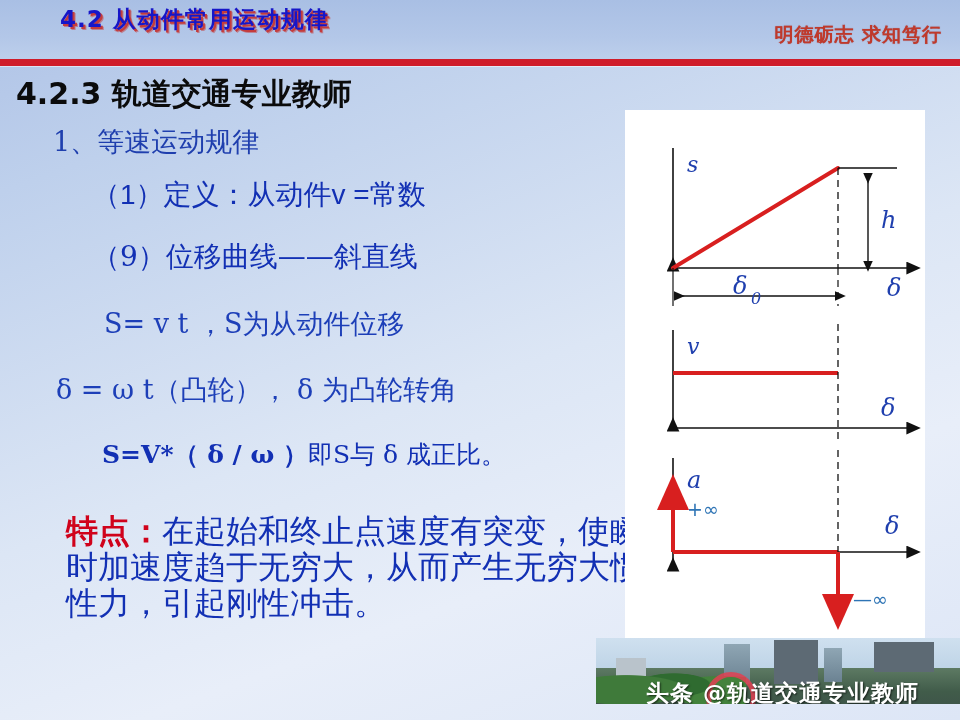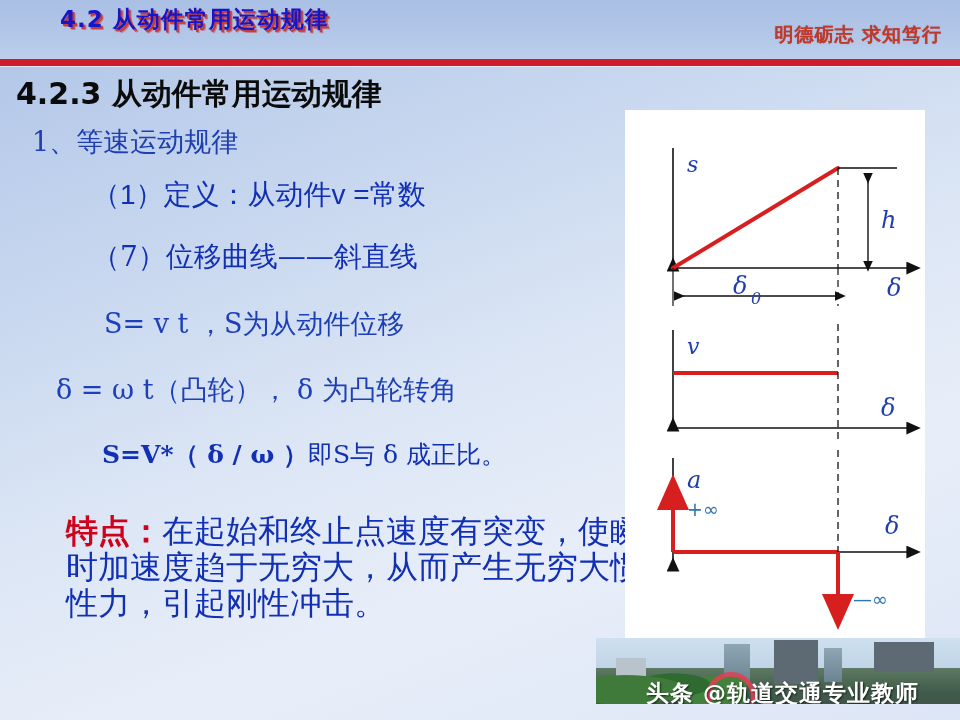--- a/index.html
+++ b/index.html
@@ -48,21 +48,21 @@
   }
   .line{white-space:nowrap;}
 
   #sec-heading{
     position:absolute;left:16px;top:8px;
     font-family:"DejaVu Sans","Liberation Sans",sans-serif;
     font-size:30px;font-weight:bold;color:#0b0b0b;
   }
 
   #item-1{
-    position:absolute;left:32px;top:58px;
+    position:absolute;left:53px;top:58px;
     font-size:27px;color:#1f3fae;
     font-family:"DejaVu Serif","Liberation Serif",serif;
   }
   #def-1{
     position:absolute;left:92px;top:110px;
     font-size:28px;color:#1230b4;
     font-family:Liberation Sans, sans-serif;
   }
   #def-2{
     position:absolute;left:92px;top:172px;
@@ -144,27 +144,27 @@
   <div id="header-band"></div>
 
   <div id="title-main">4.2 从动件常用运动规律</div>
 
   <div id="title-motto">明德砺志 求知笃行</div>
 
   <div id="header-rule"></div>
 
   <div id="content">
 
-    <div id="sec-heading" class="line">4.2.3 从动件常用运动规律</div>
+    <div id="sec-heading" class="line">4.2.3 轨道交通专业教师</div>
 
     <div id="item-1" class="line">1、等速运动规律</div>
 
     <div id="def-1" class="line">（1）定义：从动件v =常数</div>
 
-    <div id="def-2" class="line">（7）位移曲线——斜直线</div>
+    <div id="def-2" class="line">（9）位移曲线——斜直线</div>
 
     <div id="eq-1" class="line">S= v t ，S为从动件位移</div>
 
     <div id="eq-2" class="line">δ = ω t（凸轮）， δ 为凸轮转角</div>
 
     <div id="eq-3" class="line">
       <span>S=V*（ δ / ω ）</span><span class="plain">即S与 δ 成正比。</span>
     </div>
 
     <div id="feature">

